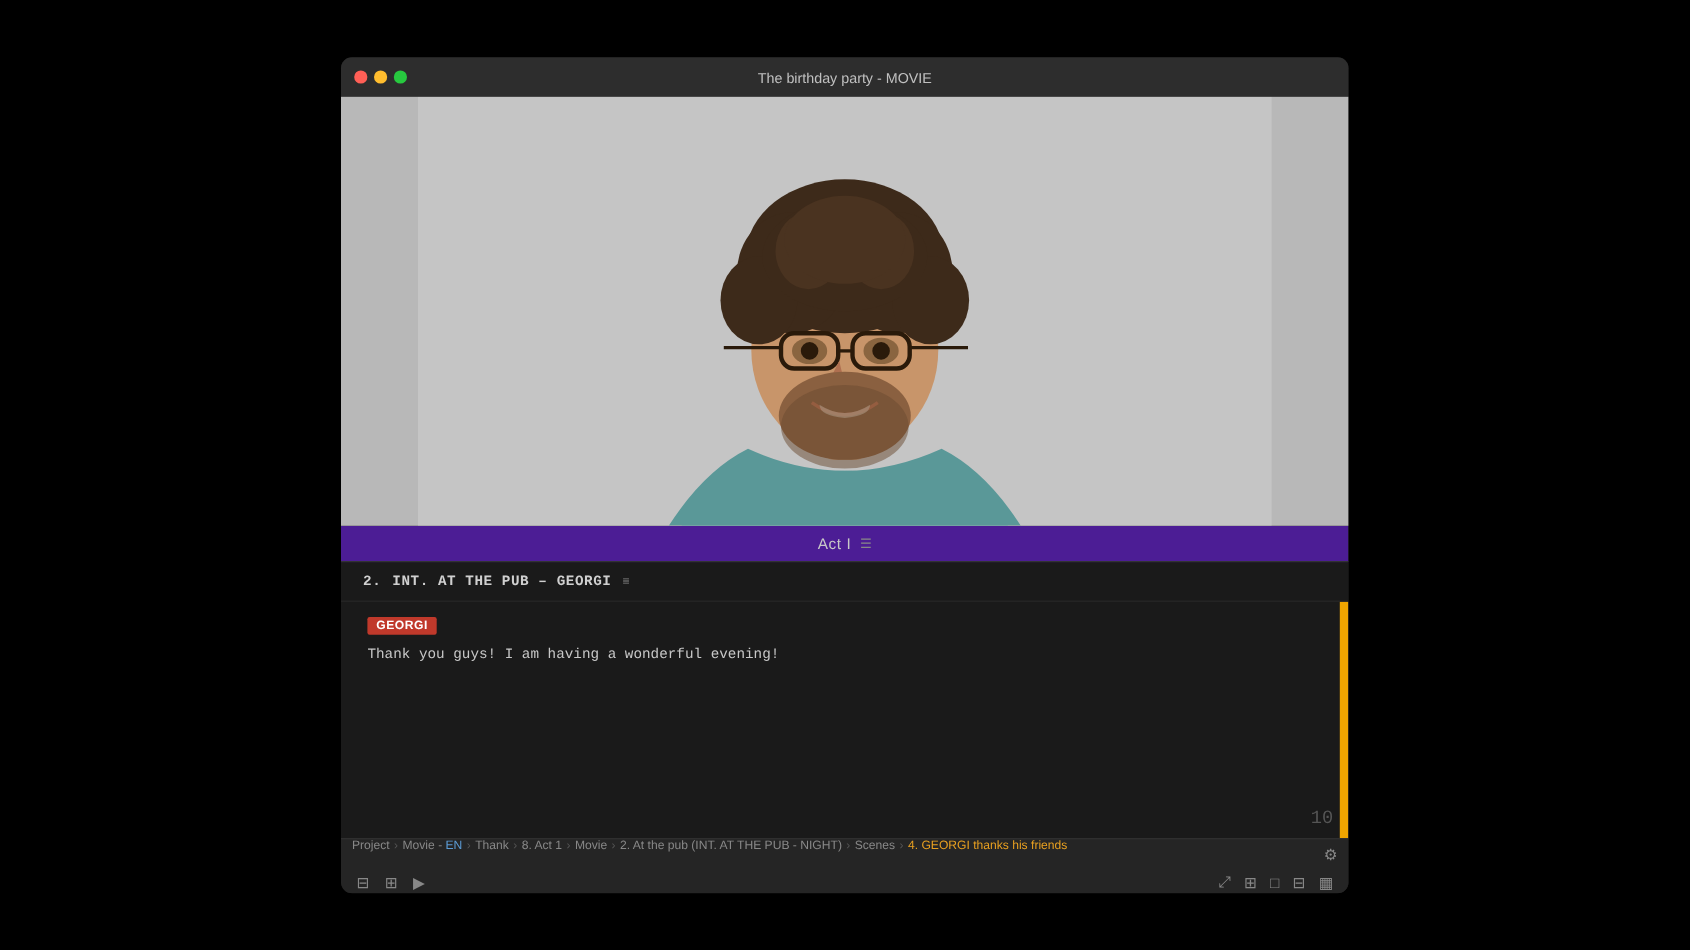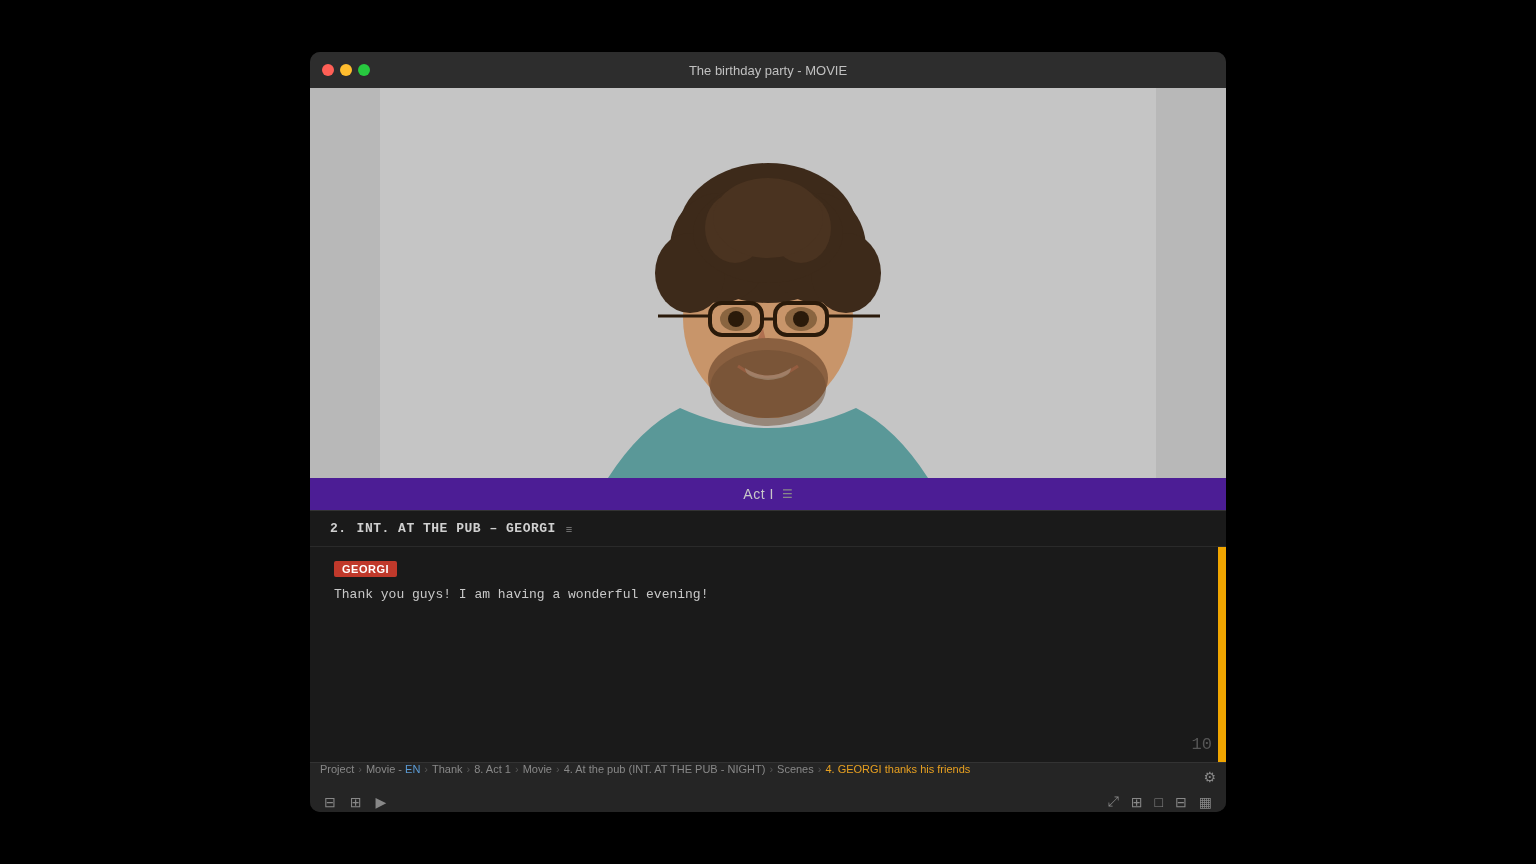--- a/index.html
+++ b/index.html
@@ -335,21 +335,21 @@
         <span class="breadcrumb-item">Project</span>
         <span class="breadcrumb-separator">›</span>
         <span class="breadcrumb-item">Movie - <span class="breadcrumb-en">EN</span></span>
         <span class="breadcrumb-separator">›</span>
         <span class="breadcrumb-item">Thank</span>
         <span class="breadcrumb-separator">›</span>
         <span class="breadcrumb-item">8. Act 1</span>
         <span class="breadcrumb-separator">›</span>
         <span class="breadcrumb-item">Movie</span>
         <span class="breadcrumb-separator">›</span>
-        <span class="breadcrumb-item">4. At the pub (INT. AT THE PUB - NIGHT)</span>
+        <span class="breadcrumb-item">2. At the pub (INT. AT THE PUB - NIGHT)</span>
         <span class="breadcrumb-separator">›</span>
         <span class="breadcrumb-item">Scenes</span>
         <span class="breadcrumb-separator">›</span>
         <span class="breadcrumb-item active">4. GEORGI thanks his friends</span>
       </div>
       <span class="gear-icon-wrapper">⚙</span>
     </div>
     <div class="bottom-toolbar">
       <div class="toolbar-left">
         <button class="toolbar-btn">⊟</button>

